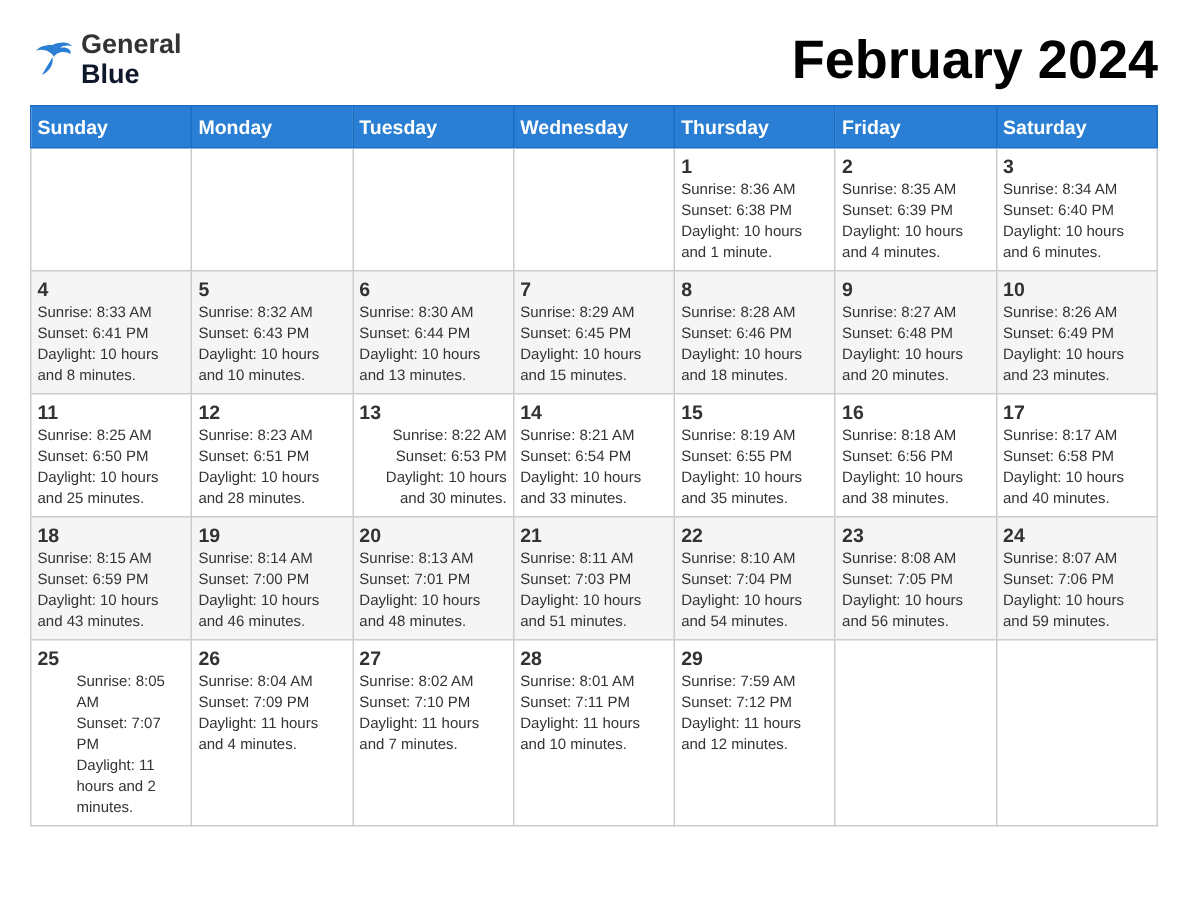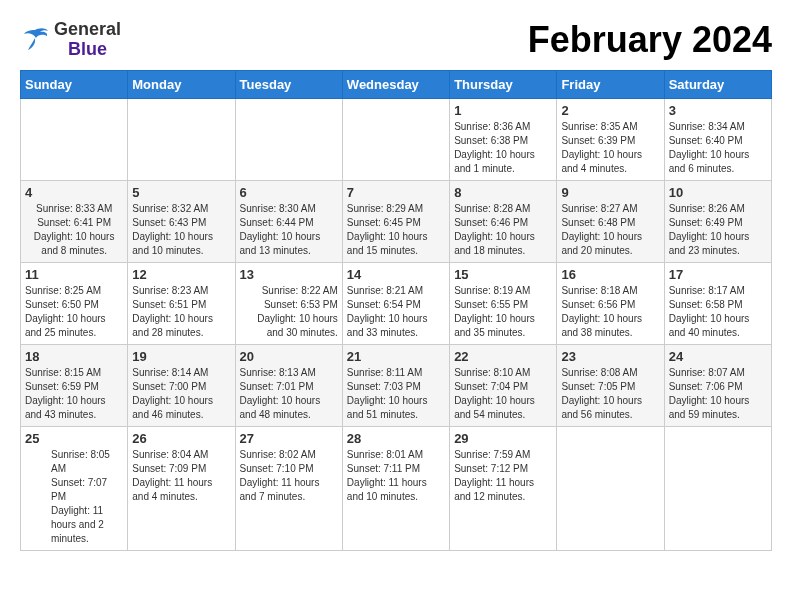--- a/index.html
+++ b/index.html
@@ -18,24 +18,23 @@
     }
     .logo {
       display: flex;
       align-items: center;
       gap: 4px;
     }
     .logo-text {
       font-size: 18px;
       font-weight: bold;
       line-height: 1.1;
-      text-align: center;
     }
     .logo-general { color: #333; }
-    .logo-blue { color: #4c1d95; }
+    .logo-blue { color: #0f172a; }
     .logo-bird {
       width: 30px;
       height: 28px;
     }
     .title-section {
       text-align: right;
     }
     .month-year {
       font-size: 36px;
       font-weight: bold;
@@ -142,21 +141,21 @@
         <td>
           <span class="day-number">3</span>
           <div class="day-info" style="white-space: pre-line;">Sunrise: 8:34 AM
 Sunset: 6:40 PM
 Daylight: 10 hours and 6 minutes.</div>
         </td>
       </tr>
       <tr>
         <td>
           <span class="day-number">4</span>
-          <div class="day-info" style="white-space: pre-line; text-align: center;">Sunrise: 8:33 AM
+          <div class="day-info" style="white-space: pre-line;">Sunrise: 8:33 AM
 Sunset: 6:41 PM
 Daylight: 10 hours and 8 minutes.</div>
         </td>
         <td>
           <span class="day-number">5</span>
           <div class="day-info" style="white-space: pre-line;">Sunrise: 8:32 AM
 Sunset: 6:43 PM
 Daylight: 10 hours and 10 minutes.</div>
         </td>
         <td>

